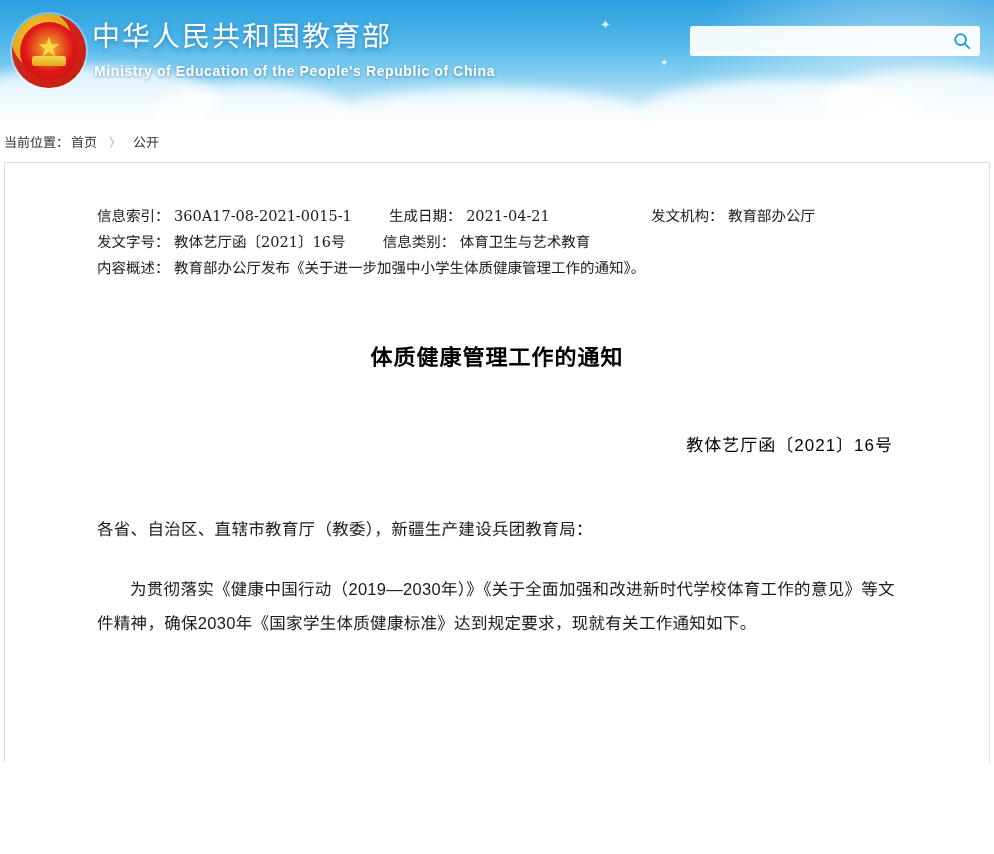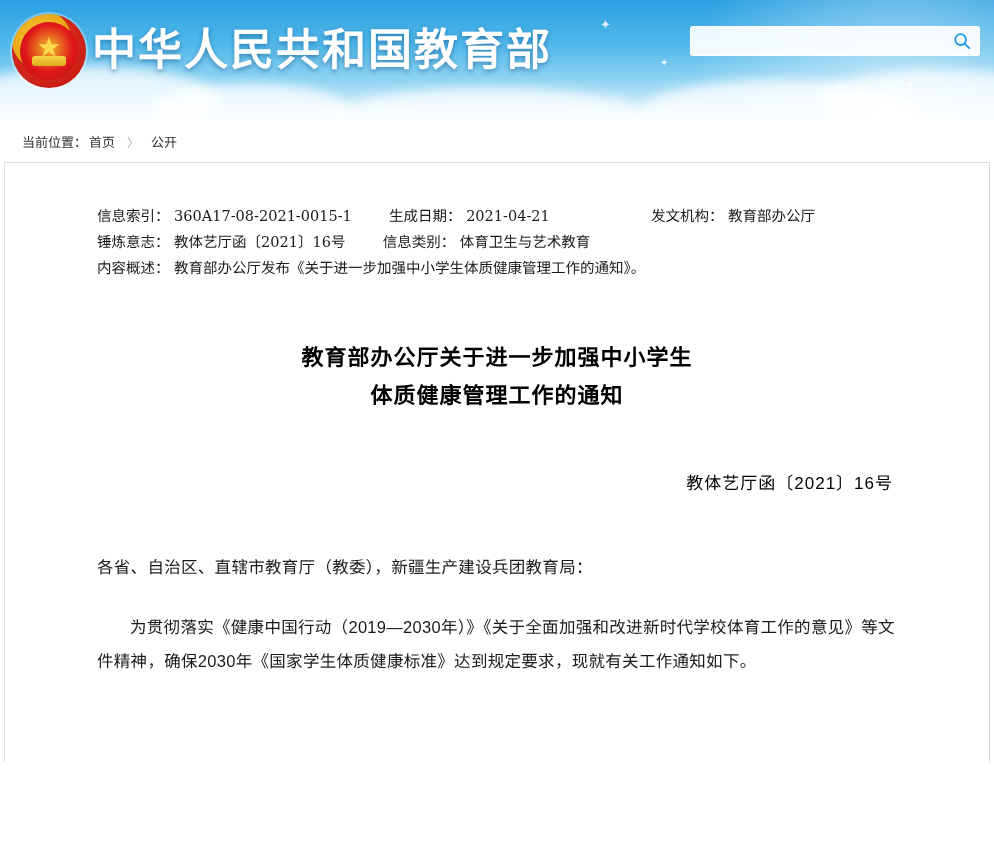--- a/index.html
+++ b/index.html
@@ -77,22 +77,22 @@
     width: 34px; height: 10px;
     border-radius: 3px;
     background: linear-gradient(180deg,#f7d749,#e0a91b);
   }
 
   .title-zh {
     position: absolute;
     left: 92px;
     top: 14px;
     font-family: "DejaVu Sans", sans-serif;
-    font-size: 44px;
-    font-weight: bold;
+    font-size: 28px;
+    font-weight: normal;
     letter-spacing: 2px;
     color: #ffffff;
     text-shadow: 0 2px 5px rgba(0,60,120,0.45);
     white-space: nowrap;
   }
   .title-en {
     position: absolute;
     left: 94px;
     top: 63px;
     font-size: 14px;
@@ -138,21 +138,21 @@
   }
   .search-btn svg { display: block; }
 
   
   .breadcrumb-bar {
     height: 42px;
     width: 858px;
     background: #ffffff;
     display: flex;
     align-items: center;
-    padding-left: 22px;
+    padding-left: 4px;
     font-size: 13px;
     color: #333;
   }
   .breadcrumb-bar .label { color: #333; }
   .breadcrumb-bar a {
     color: #333;
     text-decoration: none;
     margin: 0 2px;
   }
   .sep {
@@ -230,20 +230,21 @@
   <span class="sparkle" style="left:660px; top:58px; font-size:10px;">✦</span>
   <span class="sparkle" style="left:905px; top:80px; font-size:11px;">✦</span>
 
   <div class="emblem">
     <div class="inner"></div>
     <div class="star">★</div>
     <div class="gear"></div>
   </div>
 
   <div class="title-zh">中华人民共和国教育部</div>
+  <div class="title-en">Ministry of Education of the People's Republic of China</div>
 
   <div class="search-box">
     <input class="search-input" type="text" placeholder="" style="">
     <button class="search-btn">
       <span>
         <svg width="18" height="18" viewBox="0 0 18 18" aria-hidden="true">
           <circle cx="7.6" cy="7.6" r="5.4" fill="none" stroke="#1a9ae0" stroke-width="1.8"></circle>
           <line x1="11.6" y1="11.6" x2="16.2" y2="16.2" stroke="#1a9ae0" stroke-width="1.8" stroke-linecap="round"></line>
         </svg>
       </span>
@@ -265,34 +266,33 @@
       <span class="meta-key">信息索引：</span>
       <span class="meta-val">360A17-08-2021-0015-1</span>
       <span class="gap-lg"></span>
       <span class="meta-key">生成日期：</span>
       <span class="meta-val">2021-04-21</span>
       <span class="gap-xl"></span>
       <span class="meta-key">发文机构：</span>
       <span class="meta-val">教育部办公厅</span>
     </div>
     <div class="meta-row">
-      <span class="meta-key">锤炼意志：</span>
+      <span class="meta-key">发文字号：</span>
       <span class="meta-val">教体艺厅函〔2021〕16号</span>
       <span class="gap-lg"></span>
       <span class="meta-key">信息类别：</span>
       <span class="meta-val">体育卫生与艺术教育</span>
     </div>
     <div class="meta-row">
       <span class="meta-key">内容概述：</span>
       <span class="meta-val">教育部办公厅发布《关于进一步加强中小学生体质健康管理工作的通知》。</span>
     </div>
   </div>
 
   <div class="doc-title">
-    <div>教育部办公厅关于进一步加强中小学生</div>
     <div>体质健康管理工作的通知</div>
   </div>
 
   <div class="doc-number">教体艺厅函〔2021〕16号</div>
 
   <div class="doc-body">
     <p>各省、自治区、直辖市教育厅（教委），新疆生产建设兵团教育局：</p>
     <p class="indent">为贯彻落实《健康中国行动（2019—2030年）》《关于全面加强和改进新时代学校体育工作的意见》等文件精神，确保2030年《国家学生体质健康标准》达到规定要求，现就有关工作通知如下。</p>
   </div>
 </div>

